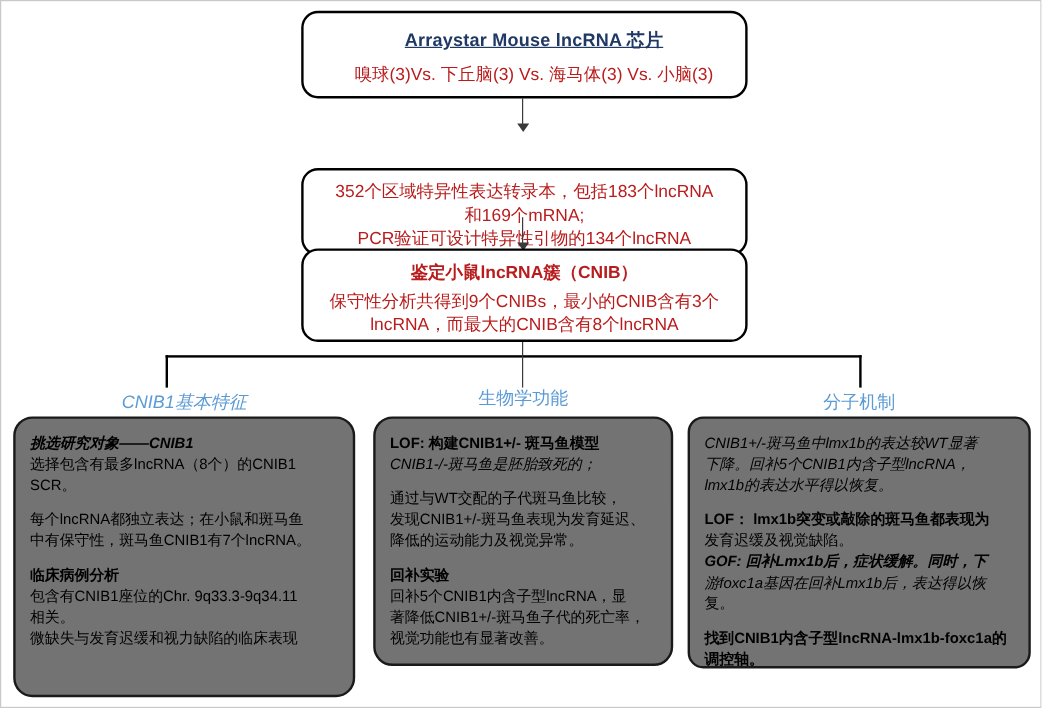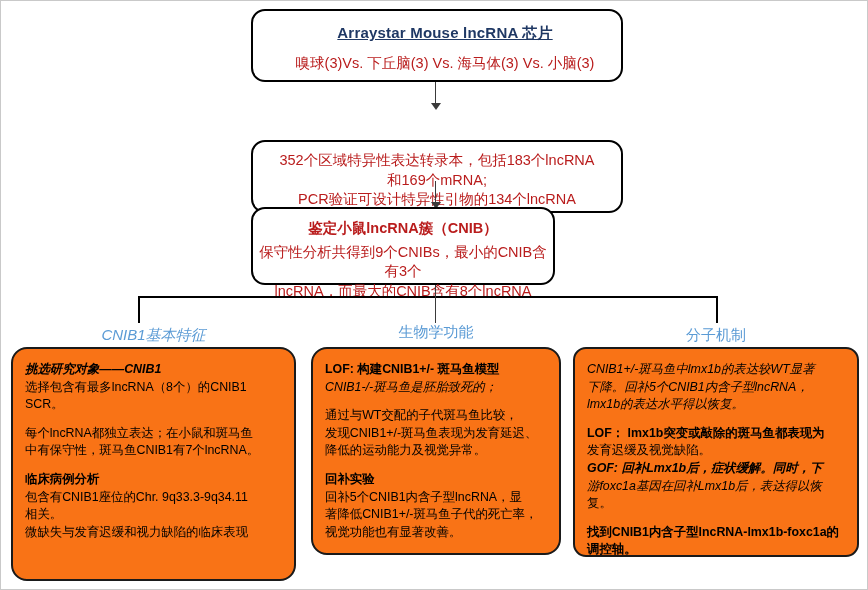--- a/index.html
+++ b/index.html
@@ -86,21 +86,21 @@
     font-size: 15px;
     font-weight: normal;
     white-space: nowrap;
   }
 
   
   .panel {
     position: absolute;
     border: 2px solid #1a1a1a;
     border-radius: 16px;
-    background: #f97316;
+    background: #737373;
     box-sizing: border-box;
     padding: 12px 10px 10px 12px;
     overflow: hidden;
   }
   .panel p {
     margin: 0;
     font-size: 12.4px;
     line-height: 1.42;
     color: #000000;
   }
@@ -132,21 +132,21 @@
     <div style="padding-top:9px;">
       <div class="box-line">352个区域特异性表达转录本，包括183个lncRNA</div>
       <div class="box-line">和169个mRNA;</div>
       <div class="box-line">PCR验证可设计特异性引物的134个lncRNA</div>
     </div>
   </div>
 
   <div class="vline" style="left:434px; top:180px; height:24px;"></div>
   <div class="arrowhead" style="left:430px; top:201px;"></div>
 
-  <div class="rbox top-box" style="left:250px; top:206px; width:304px; height:78px;">
+  <div class="rbox top-box" style="left:250px; top:206px; width:372px; height:78px;">
     <div style="padding-top:10px;">
       <div class="box-line strong">鉴定小鼠lncRNA簇（CNIB）</div>
       <div class="box-line" style="margin-top:4px;">保守性分析共得到9个CNIBs，最小的CNIB含有3个</div>
       <div class="box-line">lncRNA，而最大的CNIB含有8个lncRNA</div>
     </div>
   </div>
 
   <div class="vline" style="left:434px; top:284px; height:12px;"></div>
   <div class="hbar" style="left:137px; top:295px; width:580px;"></div>
   <div class="vbar" style="left:137px; top:295px; height:27px;"></div>

